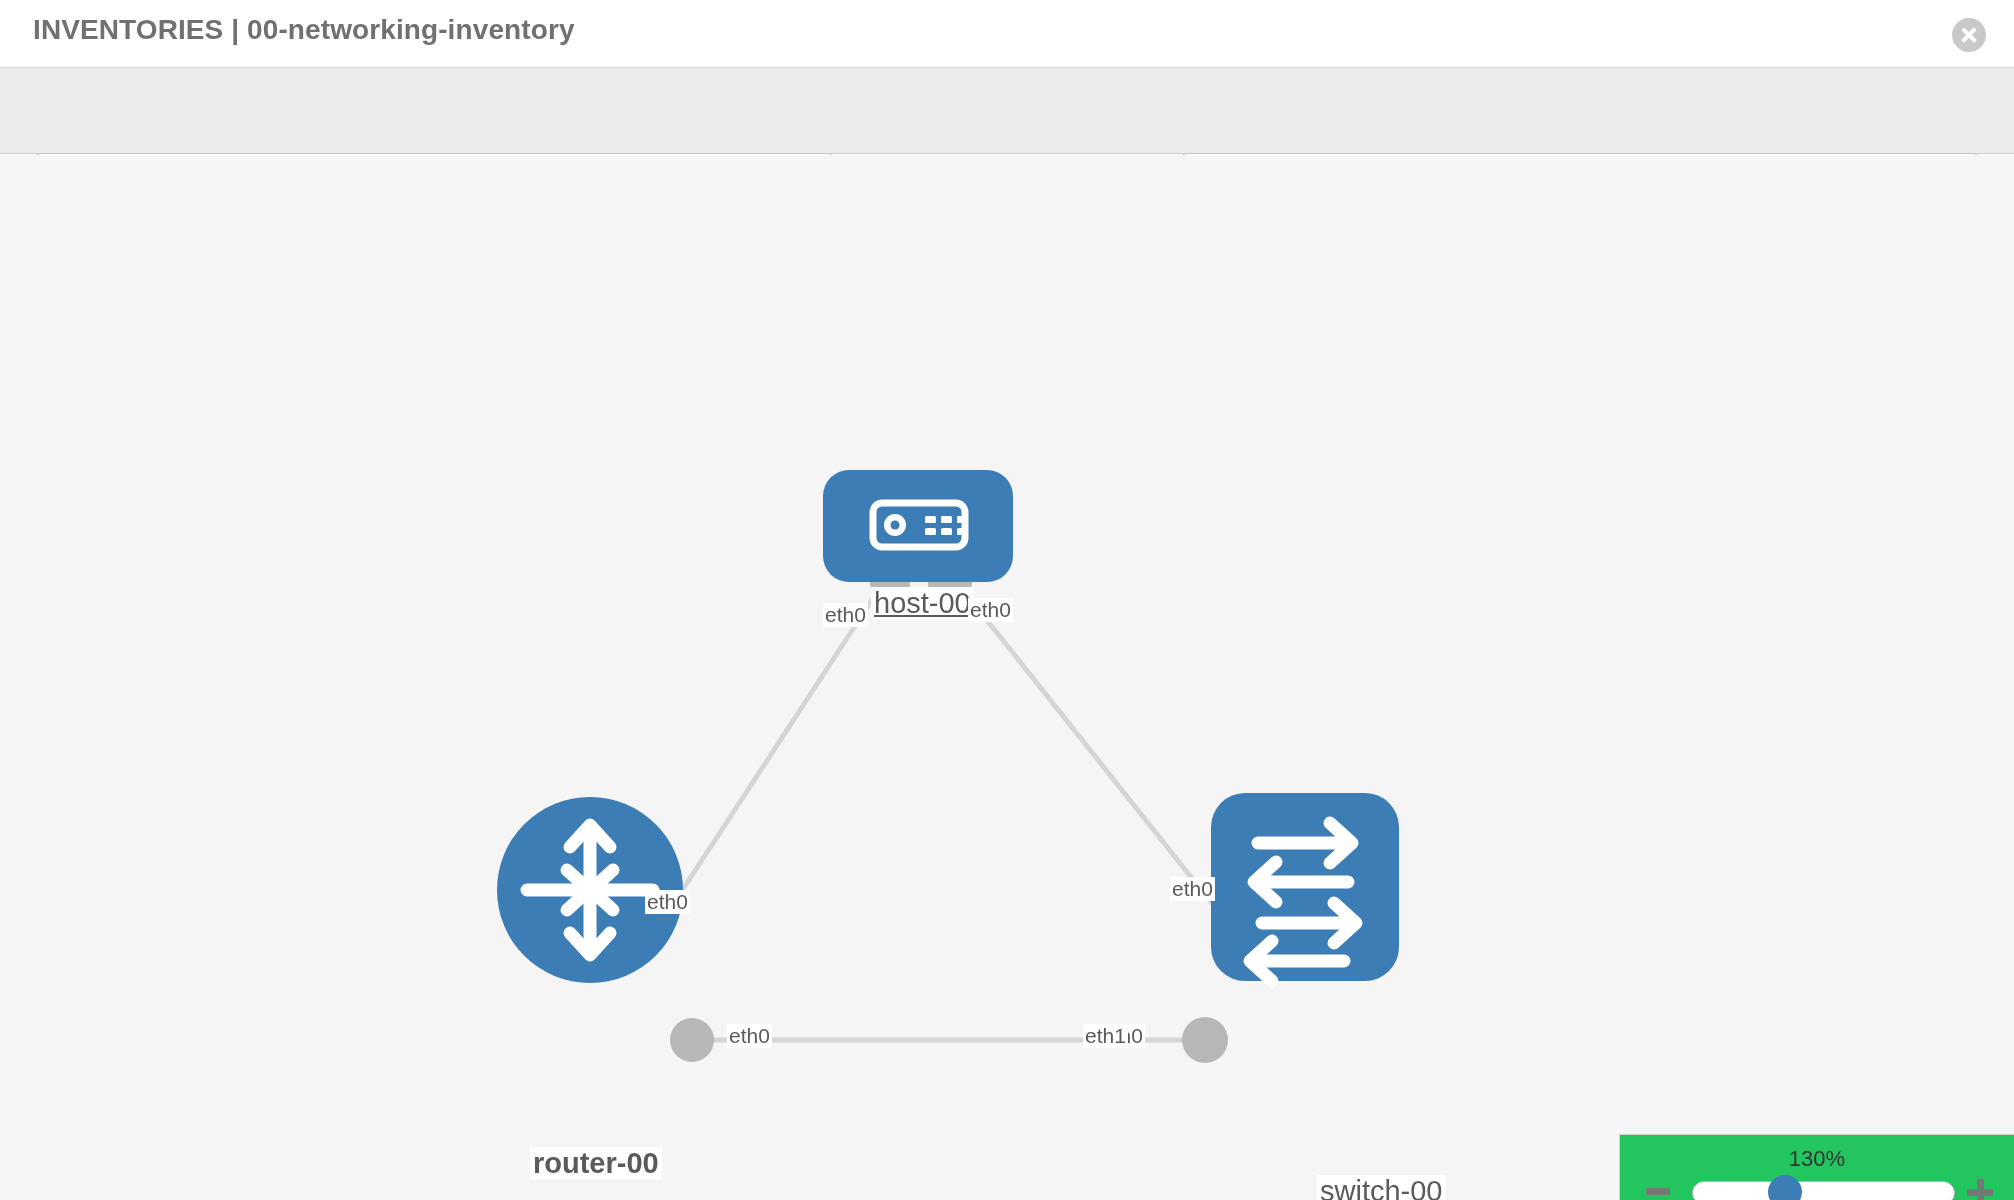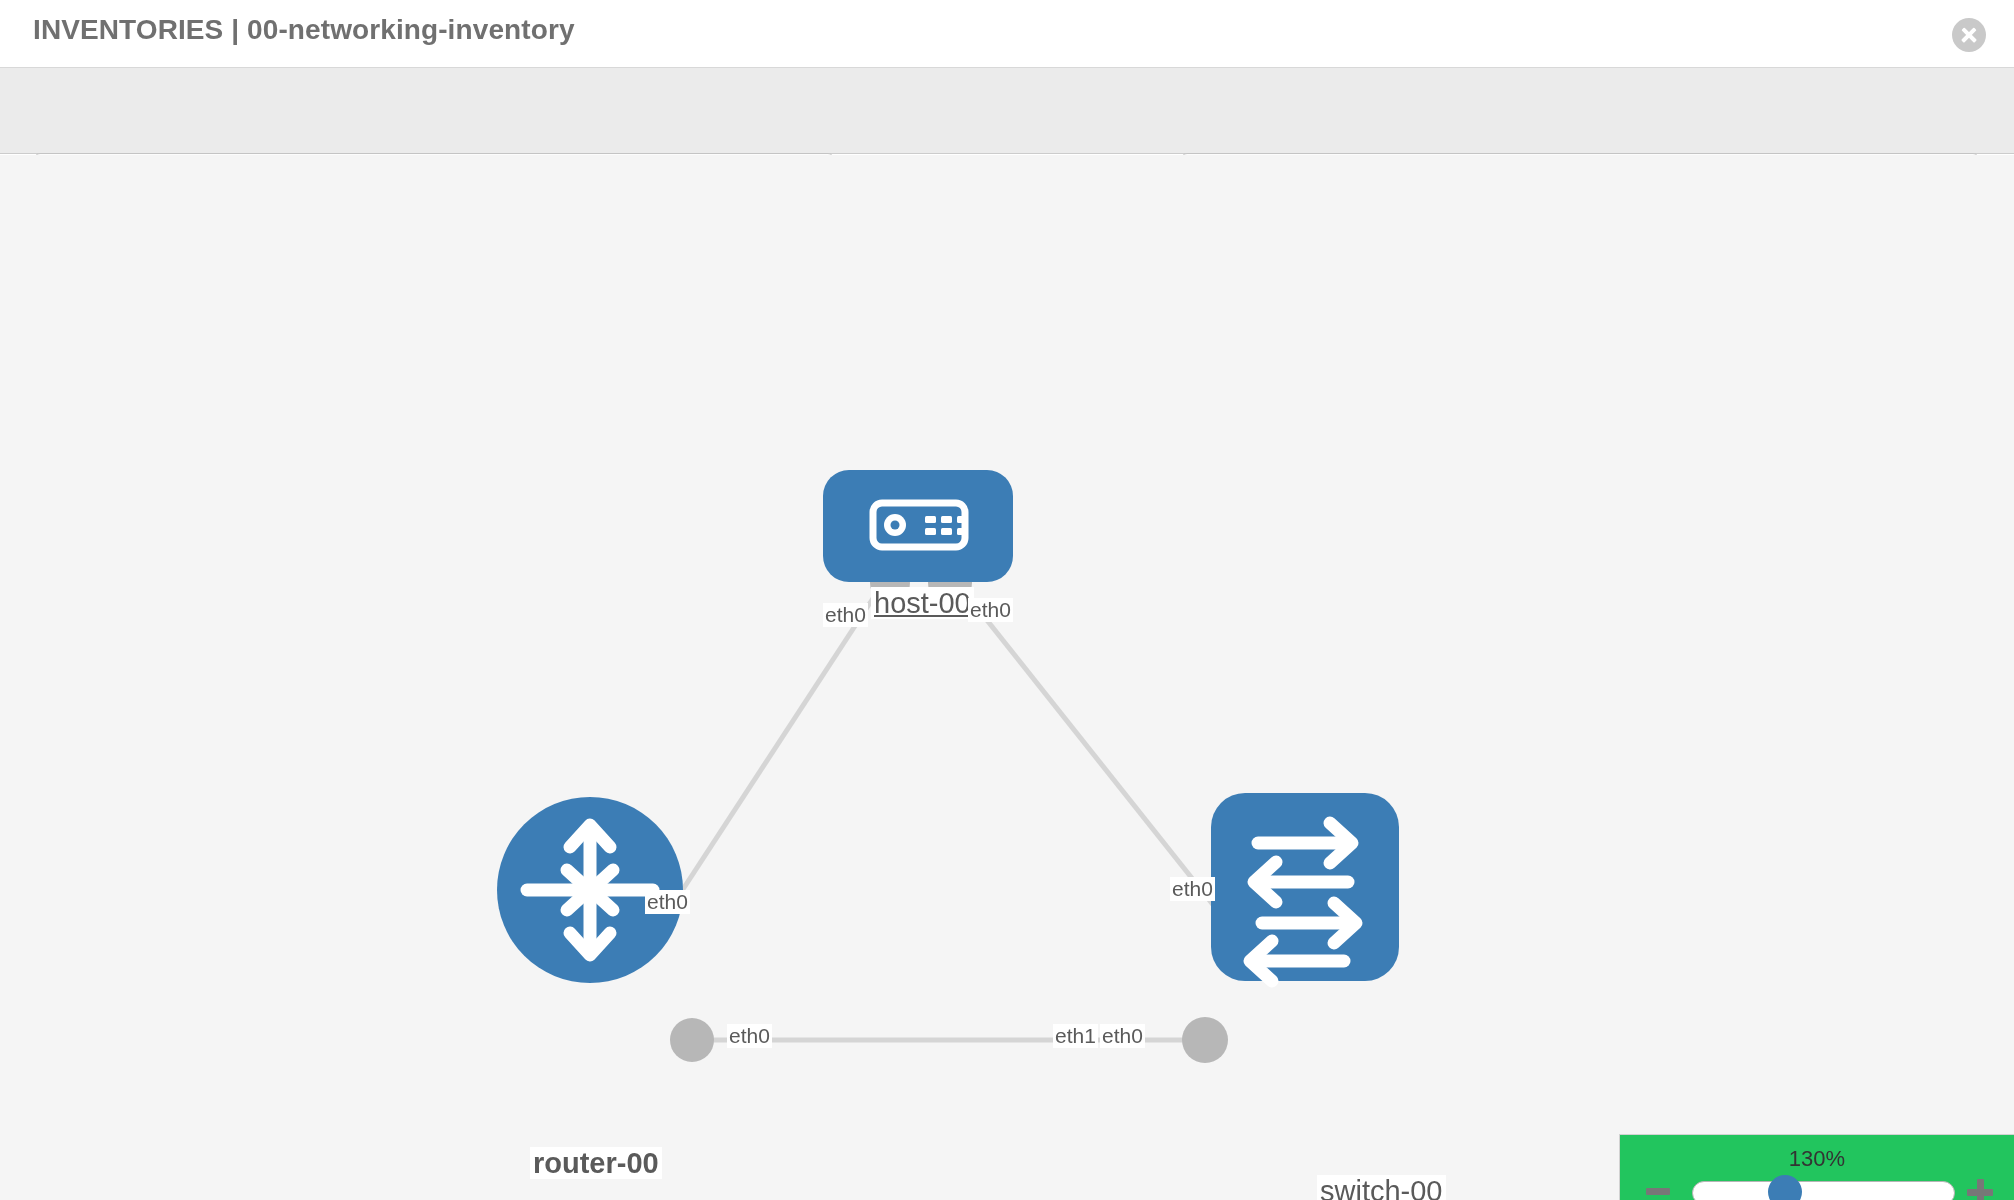--- a/index.html
+++ b/index.html
@@ -311,21 +311,21 @@
     <div class="nlabel if-name" style="left:968px; top:443px;">eth0</div>
 
     <div class="nlabel if-name" style="left:645px; top:735px;">eth0</div>
 
     <div class="nlabel if-name" style="left:1170px; top:722px;">eth0</div>
 
     <div class="nlabel if-name" style="left:727px; top:869px;">eth0</div>
 
     <div class="nlabel if-name" style="left:1100px; top:869px;">eth0</div>
 
-    <div class="nlabel if-name" style="left:1053px; top:869px;">eth1</div>
+    <div class="nlabel if-name" style="left:1083px; top:869px;">eth1</div>
   </div>
 
   <div class="zoom-panel">
     <div class="zoom-pct">130%</div>
     <div class="zoom-minus"></div>
     <div class="zoom-track"></div>
     <div class="zoom-thumb"></div>
     <div class="zoom-plus"></div>
   </div>
 

